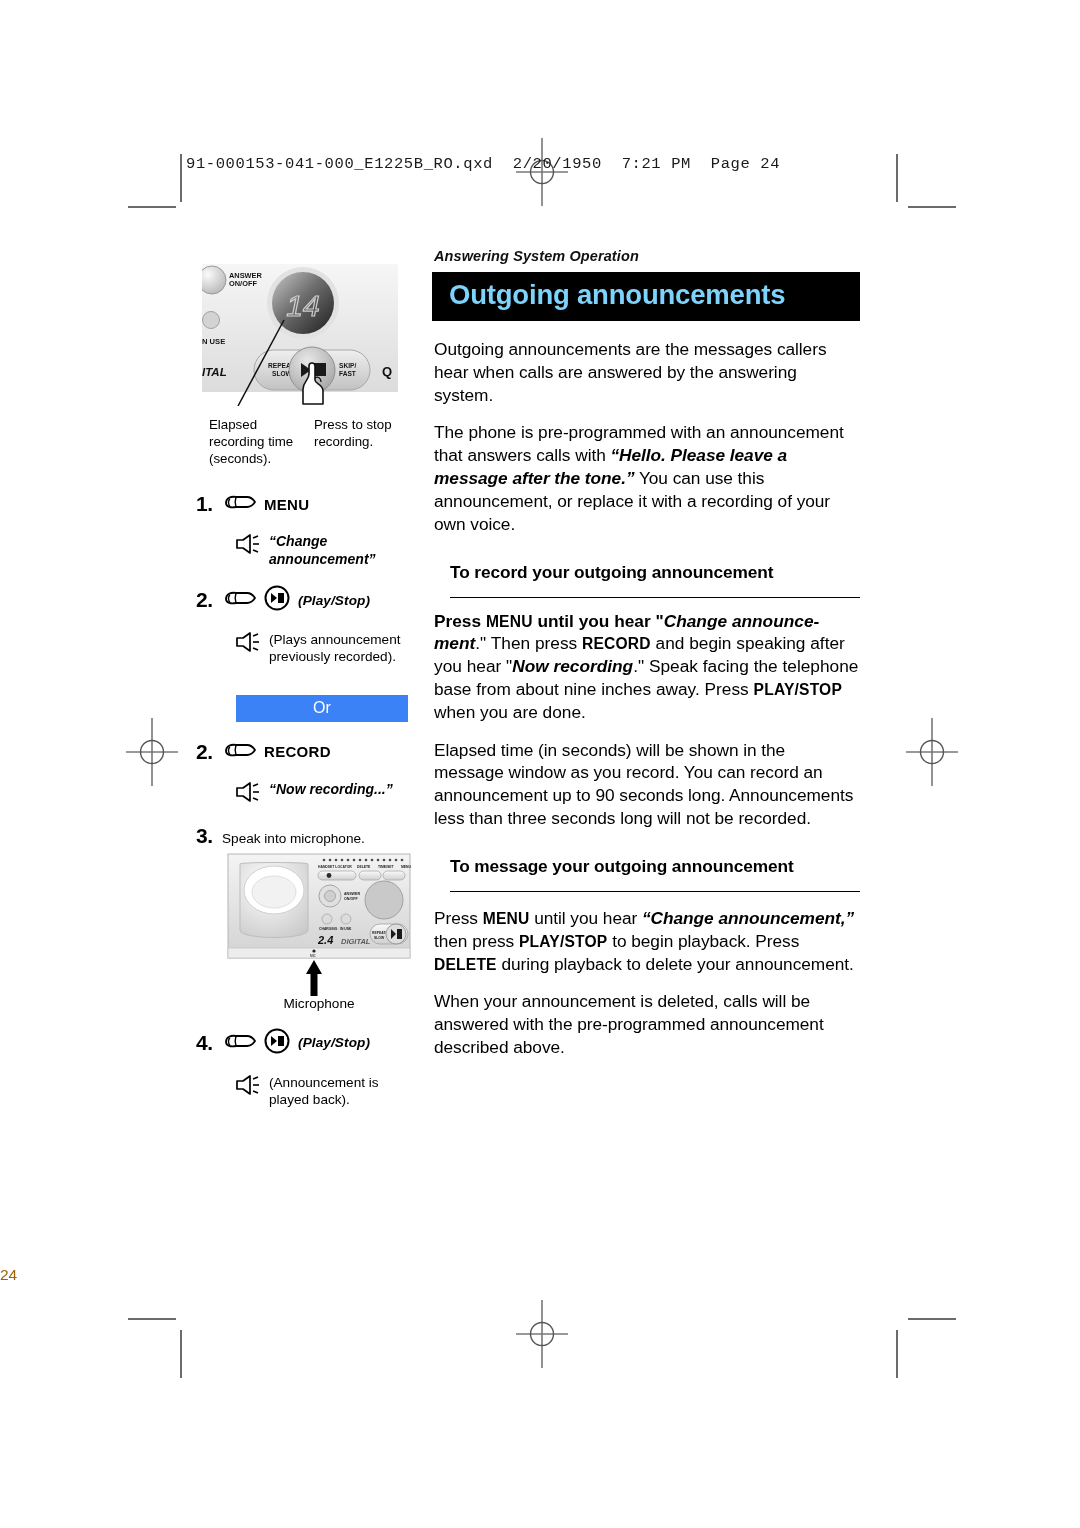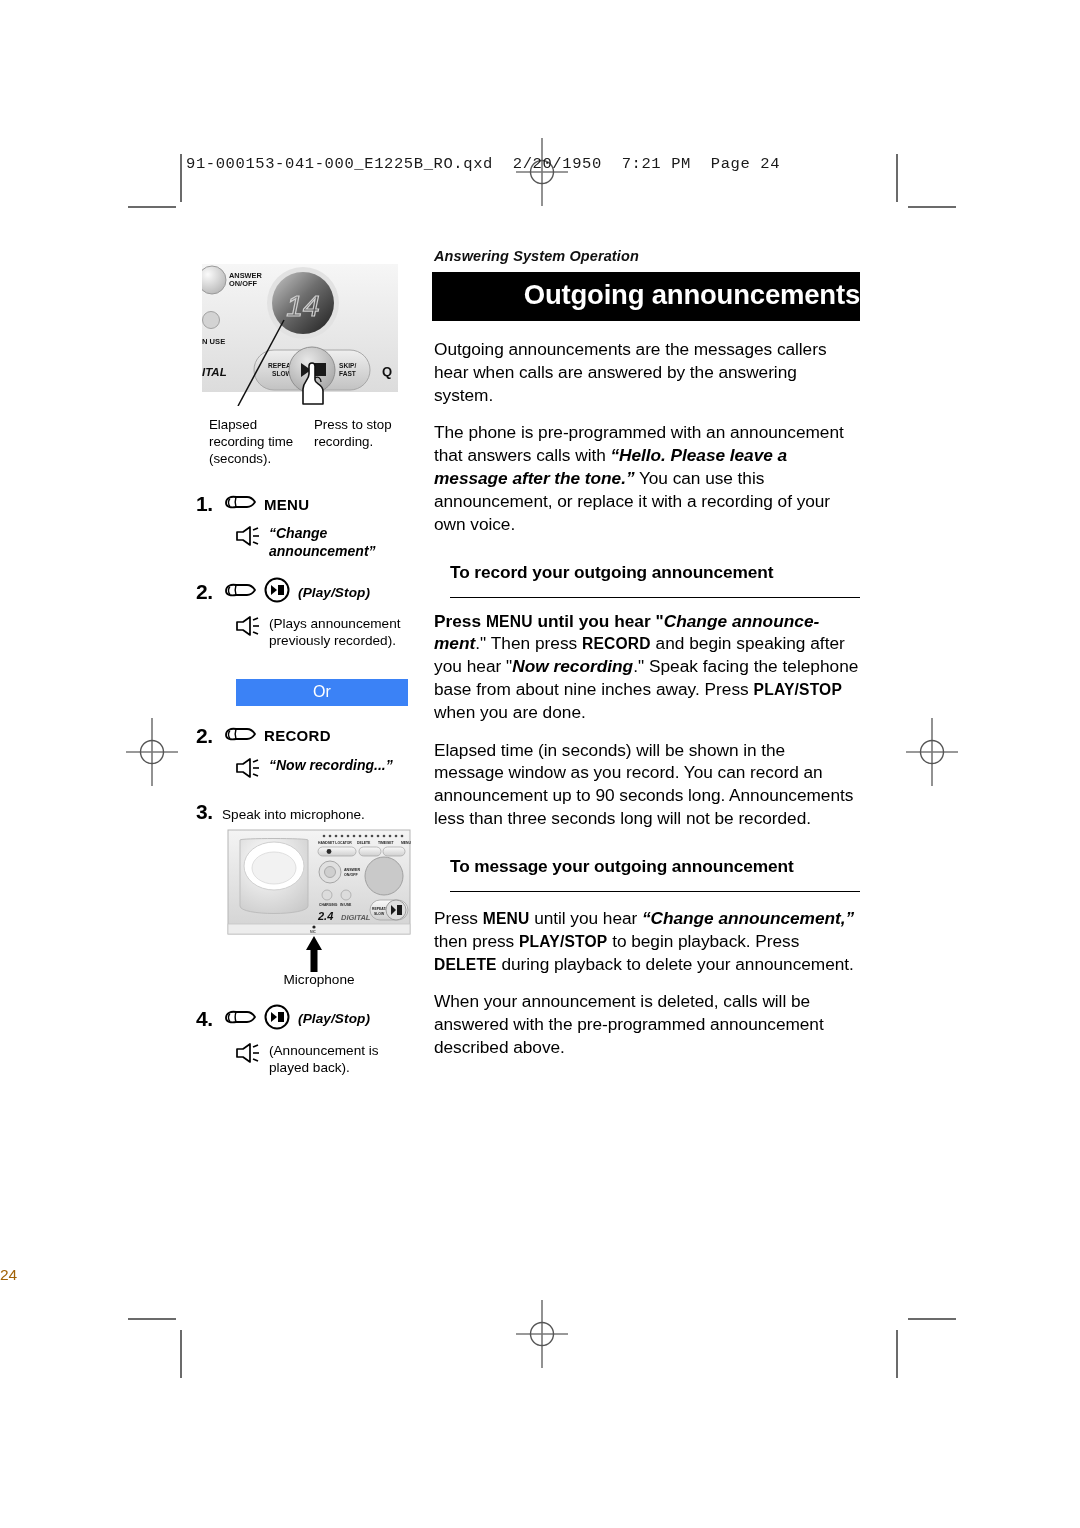--- a/index.html
+++ b/index.html
@@ -61,27 +61,26 @@
   .running-head {
     font-size: 14.5px;
     font-style: italic;
     font-weight: bold;
     color: #111;
     margin: 0 0 8px 2px;
     letter-spacing: 0.1px;
   }
   .chapter-bar {
     background: #000;
-    color: #ffffff;
+    color: #7dd3fc;
     font-size: 27.5px;
     font-weight: bold;
     padding: 9px 0 11px 17px;
     letter-spacing: -0.2px;
     line-height: 1.05;
-    text-align: right;
   }
   .body-p {
     font-size: 17.3px;
     line-height: 1.32;
     margin: 15px 4px 0 2px;
     letter-spacing: -0.05px;
     text-align: left;
   }
   .body-p.first { margin-top: 17px; }
   .body-p .bi { font-weight: bold; font-style: italic; }
@@ -146,21 +145,21 @@
   }
   .step-label.paren {
     font-size: 13.6px;
     letter-spacing: 0.1px;
     font-style: italic;
   }
 
   .voice {
     display: flex;
     align-items: flex-start;
-    margin-top: 8px;
+    margin-top: 16px;
     margin-left: 38px;
   }
   .spk-icon { flex: none; margin-right: 9px; margin-top: 1px; }
   .voice-text {
     font-size: 13.6px;
     line-height: 1.26;
   }
   .voice-text.quote {
     font-style: italic;
     font-weight: bold;

